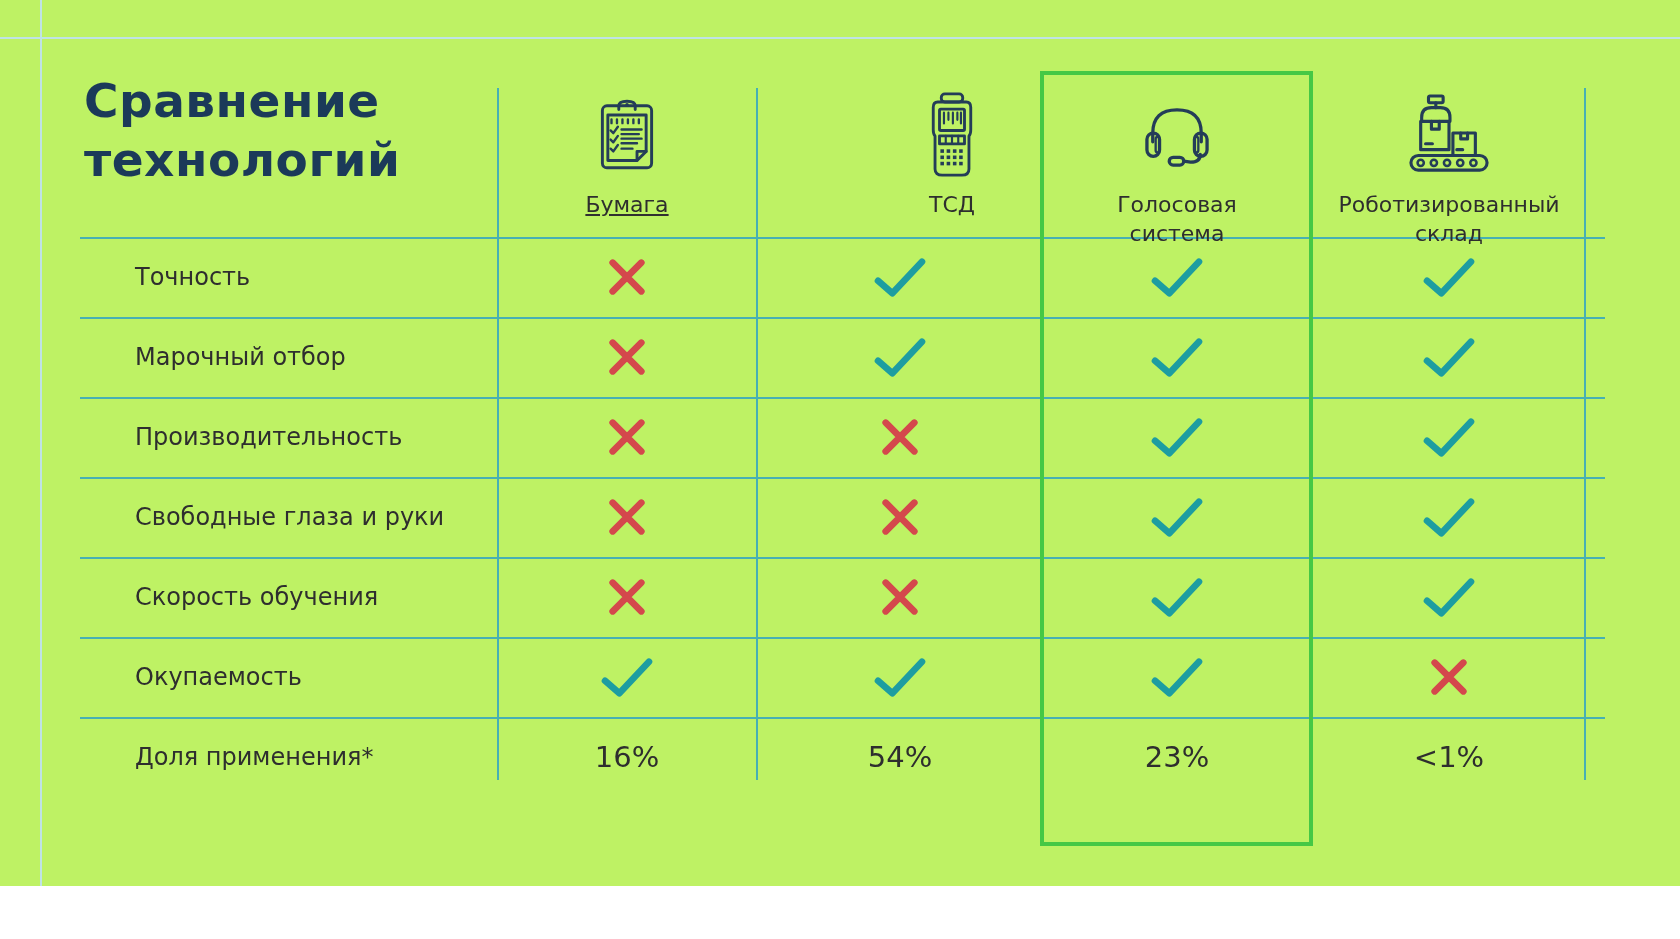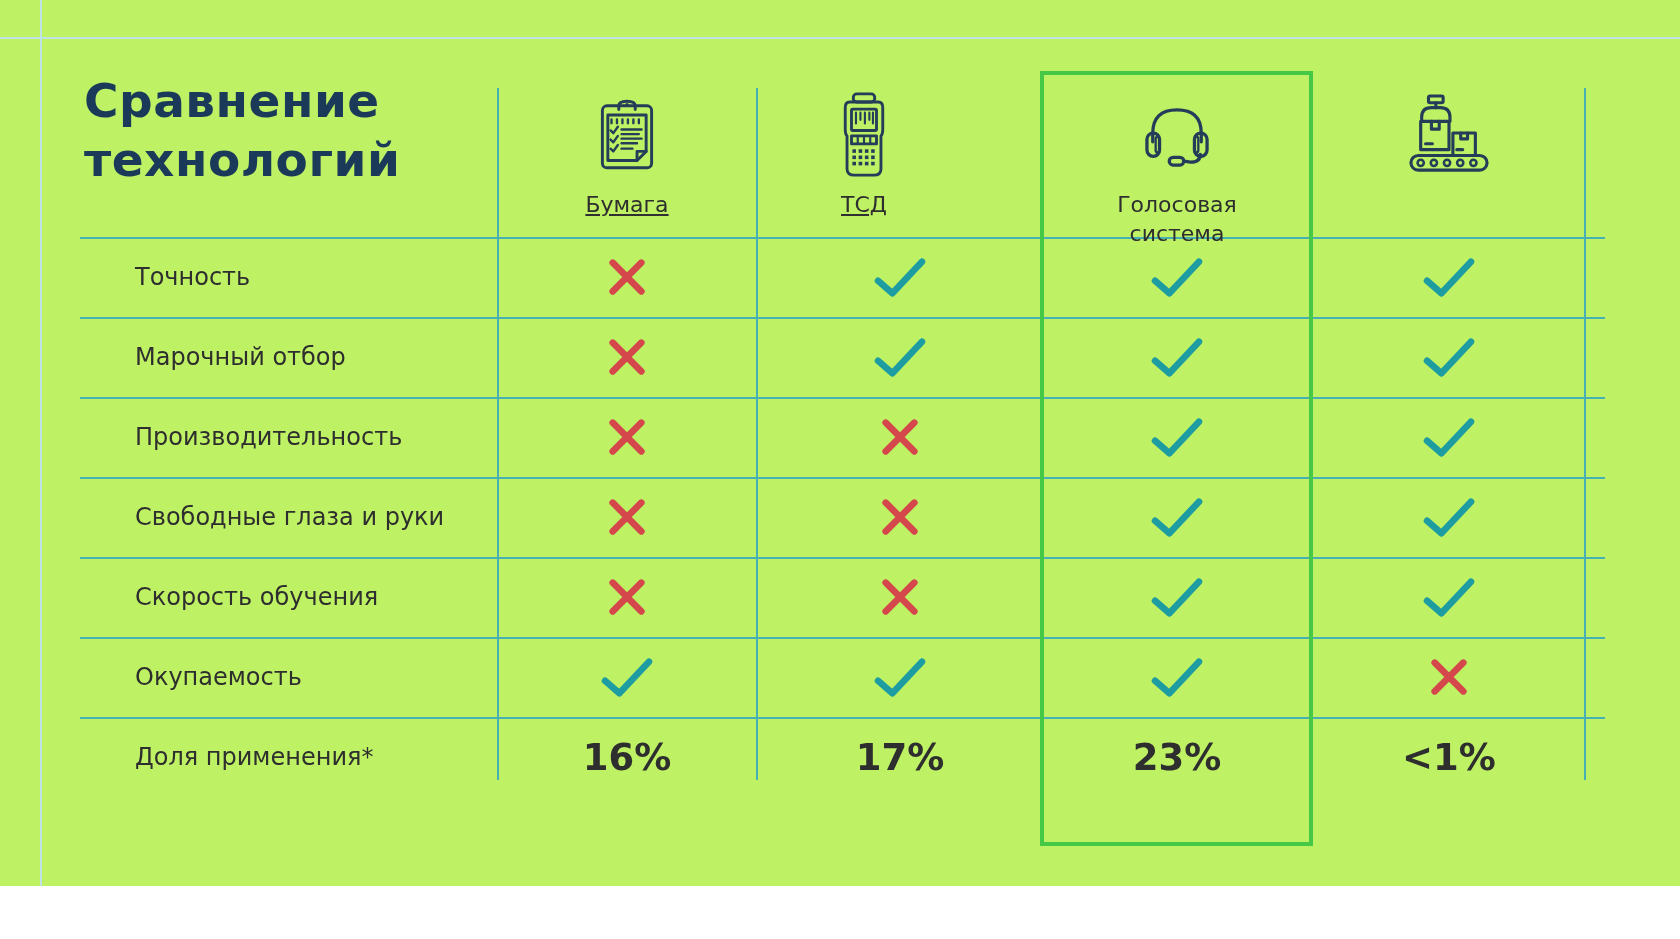--- a/index.html
+++ b/index.html
@@ -32,21 +32,21 @@
     margin-top:5px; font-size:22px; line-height:1.3; text-align:center;
     color:#2e2e2e; white-space:pre-line;
   }
   .row-label {
     position:absolute; left:135px; transform:translateY(-50%);
     font-size:24px; color:#2e2e2e; white-space:nowrap; z-index:3;
   }
   .mark-cell { position:absolute; transform:translate(-50%,-50%); z-index:3; line-height:0; }
   .share-value {
     position:absolute; transform:translate(-50%,-50%);
-    font-size:37px; font-weight:bold; color:#2e2e2e; z-index:3;
+    font-size:29px; font-weight:normal; color:#2e2e2e; z-index:3;
   }
   .footnote {
     position:absolute; right:75px; top:861px; font-size:21px; color:#3a3a3a; z-index:3;
   }
   .defs { position:absolute; width:0; height:0; overflow:hidden; }
 </style>
 </head>
 <body>
 
 <div class="slide" style="--check: #1d9da1; --cross: #d4484c; --highlight: #45c845; --line: #46b0b4; --guide: #bfe3e5; --icon: #243d58; --title: #1b3a59;">
@@ -151,21 +151,21 @@
 
   <div id="headers">
       <div class="header-cell" style="left: 627px; text-decoration: underline;">
       <div class="header-icon">
         <svg width="62" height="78">
             <use href="#sym-clipboard-icon" xlink:href="#sym-clipboard-icon"></use>
           </svg>
       </div>
       <div class="header-label">Бумага</div>
     </div>
-      <div class="header-cell" style="left: 864px; text-decoration: underline;">
+      <div class="header-cell" style="left: 952px;">
       <div class="header-icon">
         <svg width="50" height="92">
             <use href="#sym-tsd-terminal-icon" xlink:href="#sym-tsd-terminal-icon"></use>
           </svg>
       </div>
       <div class="header-label">ТСД</div>
     </div>
       <div class="header-cell" style="left: 1177px; justify-content: space-between;">
       <div class="header-icon">
         <svg width="76" height="64">
@@ -174,20 +174,22 @@
       </div>
       <div class="header-label">Голосовая
 система</div>
     </div>
       <div class="header-cell" style="left: 1449px;">
       <div class="header-icon">
         <svg width="90" height="82">
             <use href="#sym-robot-warehouse-icon" xlink:href="#sym-robot-warehouse-icon"></use>
           </svg>
       </div>
+      <div class="header-label">Роботизированный
+склад</div>
     </div>
     </div>
   <div id="rows">
       <div class="row-label" style="top: 277px;">Точность</div>
       <div class="mark-cell" style="left: 627px; top: 277px;"><svg width="42" height="42" viewBox="0 0 44 44">
           <use href="#sym-cross" xlink:href="#sym-cross"></use>
         </svg></div>
       <div class="mark-cell" style="left: 900px; top: 277px;"><svg width="54" height="42" viewBox="0 0 56 44">
           <use href="#sym-check" xlink:href="#sym-check"></use>
         </svg></div>
@@ -257,19 +259,19 @@
           <use href="#sym-check" xlink:href="#sym-check"></use>
         </svg></div>
       <div class="mark-cell" style="left: 1177px; top: 677px;"><svg width="54" height="42" viewBox="0 0 56 44">
           <use href="#sym-check" xlink:href="#sym-check"></use>
         </svg></div>
       <div class="mark-cell" style="left: 1449px; top: 677px;"><svg width="42" height="42" viewBox="0 0 44 44">
           <use href="#sym-cross" xlink:href="#sym-cross"></use>
         </svg></div>
       <div class="row-label" style="top: 757px;">Доля применения*</div>
       <div class="share-value" style="left: 627px; top: 757px;">16%</div>
-      <div class="share-value" style="left: 900px; top: 757px;">17%</div>
+      <div class="share-value" style="left: 900px; top: 757px;">54%</div>
       <div class="share-value" style="left: 1177px; top: 757px;">23%</div>
       <div class="share-value" style="left: 1449px; top: 757px;">&lt;1%</div>
     </div>
 
 
 </div>
 
 </body></html>

